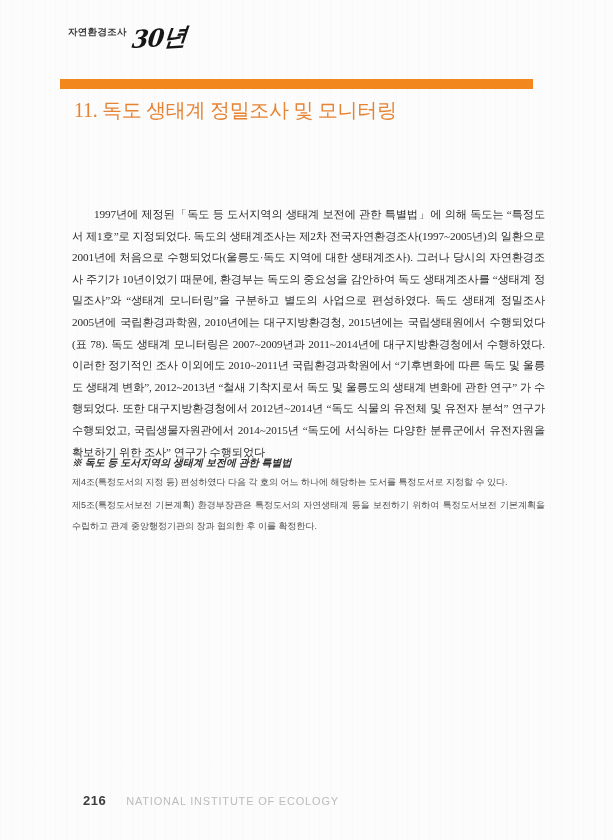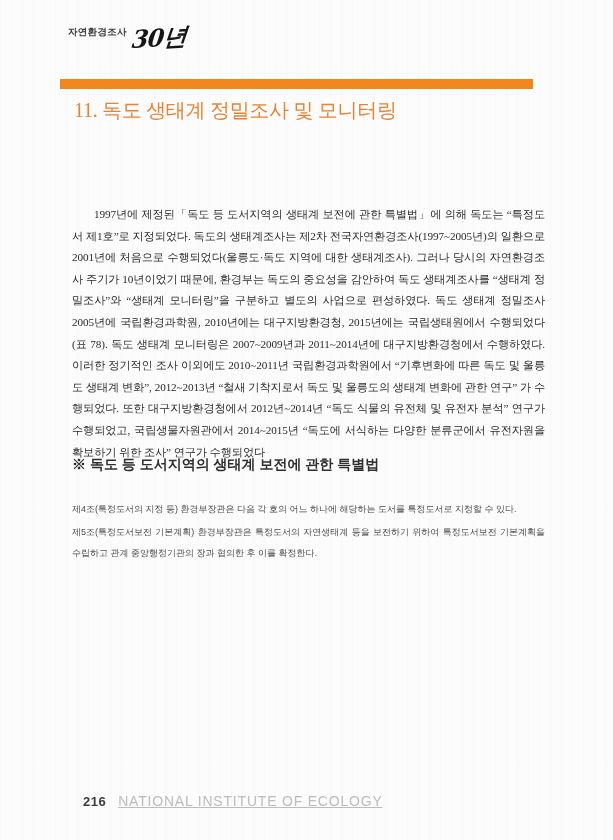--- a/index.html
+++ b/index.html
@@ -84,24 +84,25 @@
   }
 
   
   .note {
     position: absolute;
     left: 72px;
     top: 456px;
     width: 473px;
   }
   .note-heading {
-    font-size: 14px;
+    font-size: 10px;
     font-weight: bold;
     color: #2e2e2e;
-    margin-bottom: 25px;
+    margin-bottom: 2px;
+    font-style: italic;
   }
   .note-item {
     font-size: 9px;
     line-height: 21px;
     color: #4a4a4a;
     text-align: justify;
     margin-bottom: 2px;
   }
 
   
@@ -112,46 +113,45 @@
     display: flex;
     align-items: baseline;
   }
   .page-num {
     font-size: 13px;
     font-weight: bold;
     color: #3c3c3c;
     letter-spacing: 0.5px;
   }
   .institute {
-    font-size: 14px;
+    font-size: 11px;
     color: #bcbcbc;
     letter-spacing: 0.8px;
-    margin-left: 12px;
-    text-decoration: underline;
+    margin-left: 20px;
   }
 </style>
 </head>
 <body>
 
 <div class="page">
 
   <header class="brand">
     <span class="brand-label">자연환경조사</span>
     <span class="brand-year">30년</span>
   </header>
 
   <div class="accent-bar"></div>
 
   <h1 class="title">11. 독도 생태계 정밀조사 및 모니터링</h1>
 
   <p class="body-text">1997년에 제정된「독도 등 도서지역의 생태계 보전에 관한 특별법」에 의해 독도는 “특정도서 제1호”로 지정되었다. 독도의 생태계조사는 제2차 전국자연환경조사(1997~2005년)의 일환으로 2001년에 처음으로 수행되었다(울릉도·독도 지역에 대한 생태계조사). 그러나 당시의 자연환경조사 주기가 10년이었기 때문에, 환경부는 독도의 중요성을 감안하여 독도 생태계조사를 “생태계 정밀조사”와 “생태계 모니터링”을 구분하고 별도의 사업으로 편성하였다. 독도 생태계 정밀조사 2005년에 국립환경과학원, 2010년에는 대구지방환경청, 2015년에는 국립생태원에서 수행되었다(표 78). 독도 생태계 모니터링은 2007~2009년과 2011~2014년에 대구지방환경청에서 수행하였다. 이러한 정기적인 조사 이외에도 2010~2011년 국립환경과학원에서 “기후변화에 따른 독도 및 울릉도 생태계 변화”, 2012~2013년 “철새 기착지로서 독도 및 울릉도의 생태계 변화에 관한 연구” 가 수행되었다. 또한 대구지방환경청에서 2012년~2014년 “독도 식물의 유전체 및 유전자 분석” 연구가 수행되었고, 국립생물자원관에서 2014~2015년 “독도에 서식하는 다양한 분류군에서 유전자원을 확보하기 위한 조사” 연구가 수행되었다</p>
 
   <section class="note">
     <h2 class="note-heading">※ 독도 등 도서지역의 생태계 보전에 관한 특별법</h2>
-    <p class="note-item">제4조(특정도서의 지정 등) 환경부장관은 다음 각 호의 어느 하나에 해당하는 도서를 특정도서로 지정할 수 있다.</p>
+    <p class="note-item">제4조(특정도서의 지정 등) 편성하였다 다음 각 호의 어느 하나에 해당하는 도서를 특정도서로 지정할 수 있다.</p>
     <p class="note-item">제5조(특정도서보전 기본계획) 환경부장관은 특정도서의 자연생태계 등을 보전하기 위하여 특정도서보전 기본계획을 수립하고 관계 중앙행정기관의 장과 협의한 후 이를 확정한다.</p>
   </section>
 
   <footer class="footer">
     <span class="page-num">216</span>
     <span class="institute">NATIONAL INSTITUTE OF ECOLOGY</span>
   </footer>
 
 </div>
 

